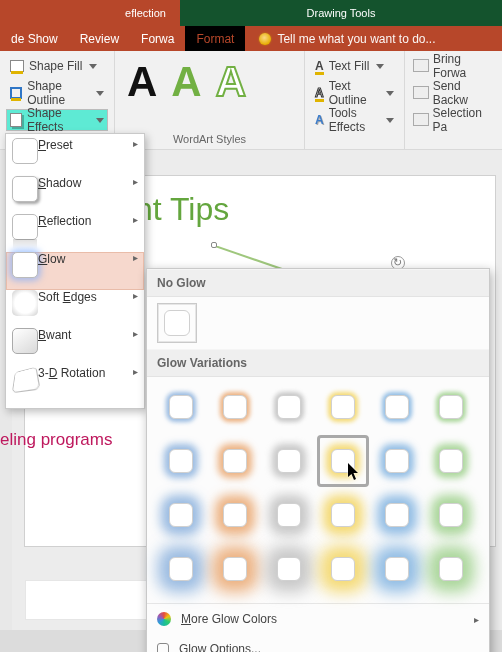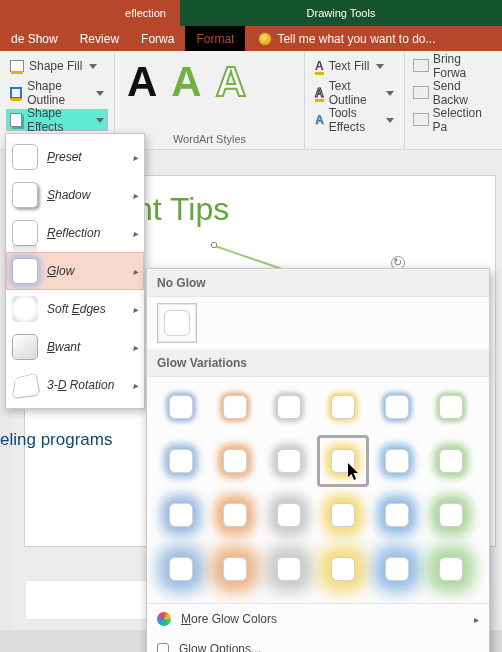--- a/index.html
+++ b/index.html
@@ -49,29 +49,29 @@
   .arrange-ic::before { content:""; position:absolute; top:-3px; left:-3px; width:14px; height:11px; border:1px solid #aaa; background:#eee; }
 
   
   .canvas { position: absolute; top: 150px; left: 0; right: 0; bottom: 0; background: #ececec; }
   .slide { position: absolute; top: 26px; left: 25px; width: 470px; height: 370px; background: #fff; box-shadow: 0 0 0 1px #d0d0d0; }
   .slide-title { color: #64a63e; font-size: 32px; font-weight: 400; position: absolute; top: 15px; left: 110px; }
   .connector-sel { position:absolute; top:70px; left:190px; width:170px; height:65px; }
   .sel-dot { position:absolute; width:6px; height:6px; background:#fff; border:1px solid #888; border-radius:2px; }
   .rot { position:absolute; width:14px; height:14px; border:1px solid #999; border-radius:50%; right:-20px; top:10px; background:#fff;}
   .rot::before { content:"↻"; position:absolute; top:-1px; left:1px; font-size:11px; color:#777;}
-  .body-text { position:absolute; top:280px; left:0px; font-size:17px; color:#0c4a6e;text-align:right; }
+  .body-text { position:absolute; top:280px; left:0px; font-size:17px; color:#be185d;text-align:right; }
 
   .thumbrail { position:absolute; left:0; top:0; bottom:0; width:12px; background:#e8e8e8;}
   .statusstrip { position:absolute; left:0; right:0; bottom:0; height:22px; background:#dcdcdc;}
   .canvas .bottom-box { position:absolute; left:25px; top:430px; width:340px; height:40px; background:#fff; border:1px solid #e6e6e6;}
 
   
   .effects-menu { position: absolute; top: 133px; left: 5px; width: 140px; background: #fff; border: 1px solid #c9c9c9; box-shadow: 2px 3px 8px rgba(0,0,0,.25); padding: 4px 0; z-index: 20; }
-  .em-item { display: flex; align-items: center; height: 38px; padding: 0 6px; gap: 9px; font-size: 12px; cursor: pointer; position: relative; color:#333;font-style:italic; }
+  .em-item { display: flex; align-items: flex-start; height: 38px; padding: 0 6px; font-size: 12px; cursor: pointer; position: relative; color:#333; }
   .em-item:hover, .em-item.active { background: #f6d8cd; box-shadow: inset 0 0 0 1px #e9bca9; }
   .em-thumb { width: 26px; height: 26px; border: 1px solid #bbb; border-radius: 5px; background: #fff; }
   .em-thumb.shadow { box-shadow: 2px 2px 3px rgba(0,0,0,.35); }
   .em-thumb.reflect { position:relative; }
   .em-thumb.reflect::after { content:""; position:absolute; top:100%; left:0; right:0; height:10px; background:linear-gradient(#0002,transparent); }
   .em-thumb.glow { box-shadow: 0 0 6px 3px rgba(120,170,255,.6); }
   .em-thumb.soft { border: none; background: radial-gradient(circle, #fff 55%, #ccc 100%); }
   .em-thumb.bevel { background: linear-gradient(145deg,#fff,#d9d9d9); border:1px solid #aaa;}
   .em-thumb.rot3d { transform: perspective(50px) rotateX(35deg) rotateY(-20deg); }
   .em-arrow { margin-left: auto; font-size: 10px; color: #666; }

